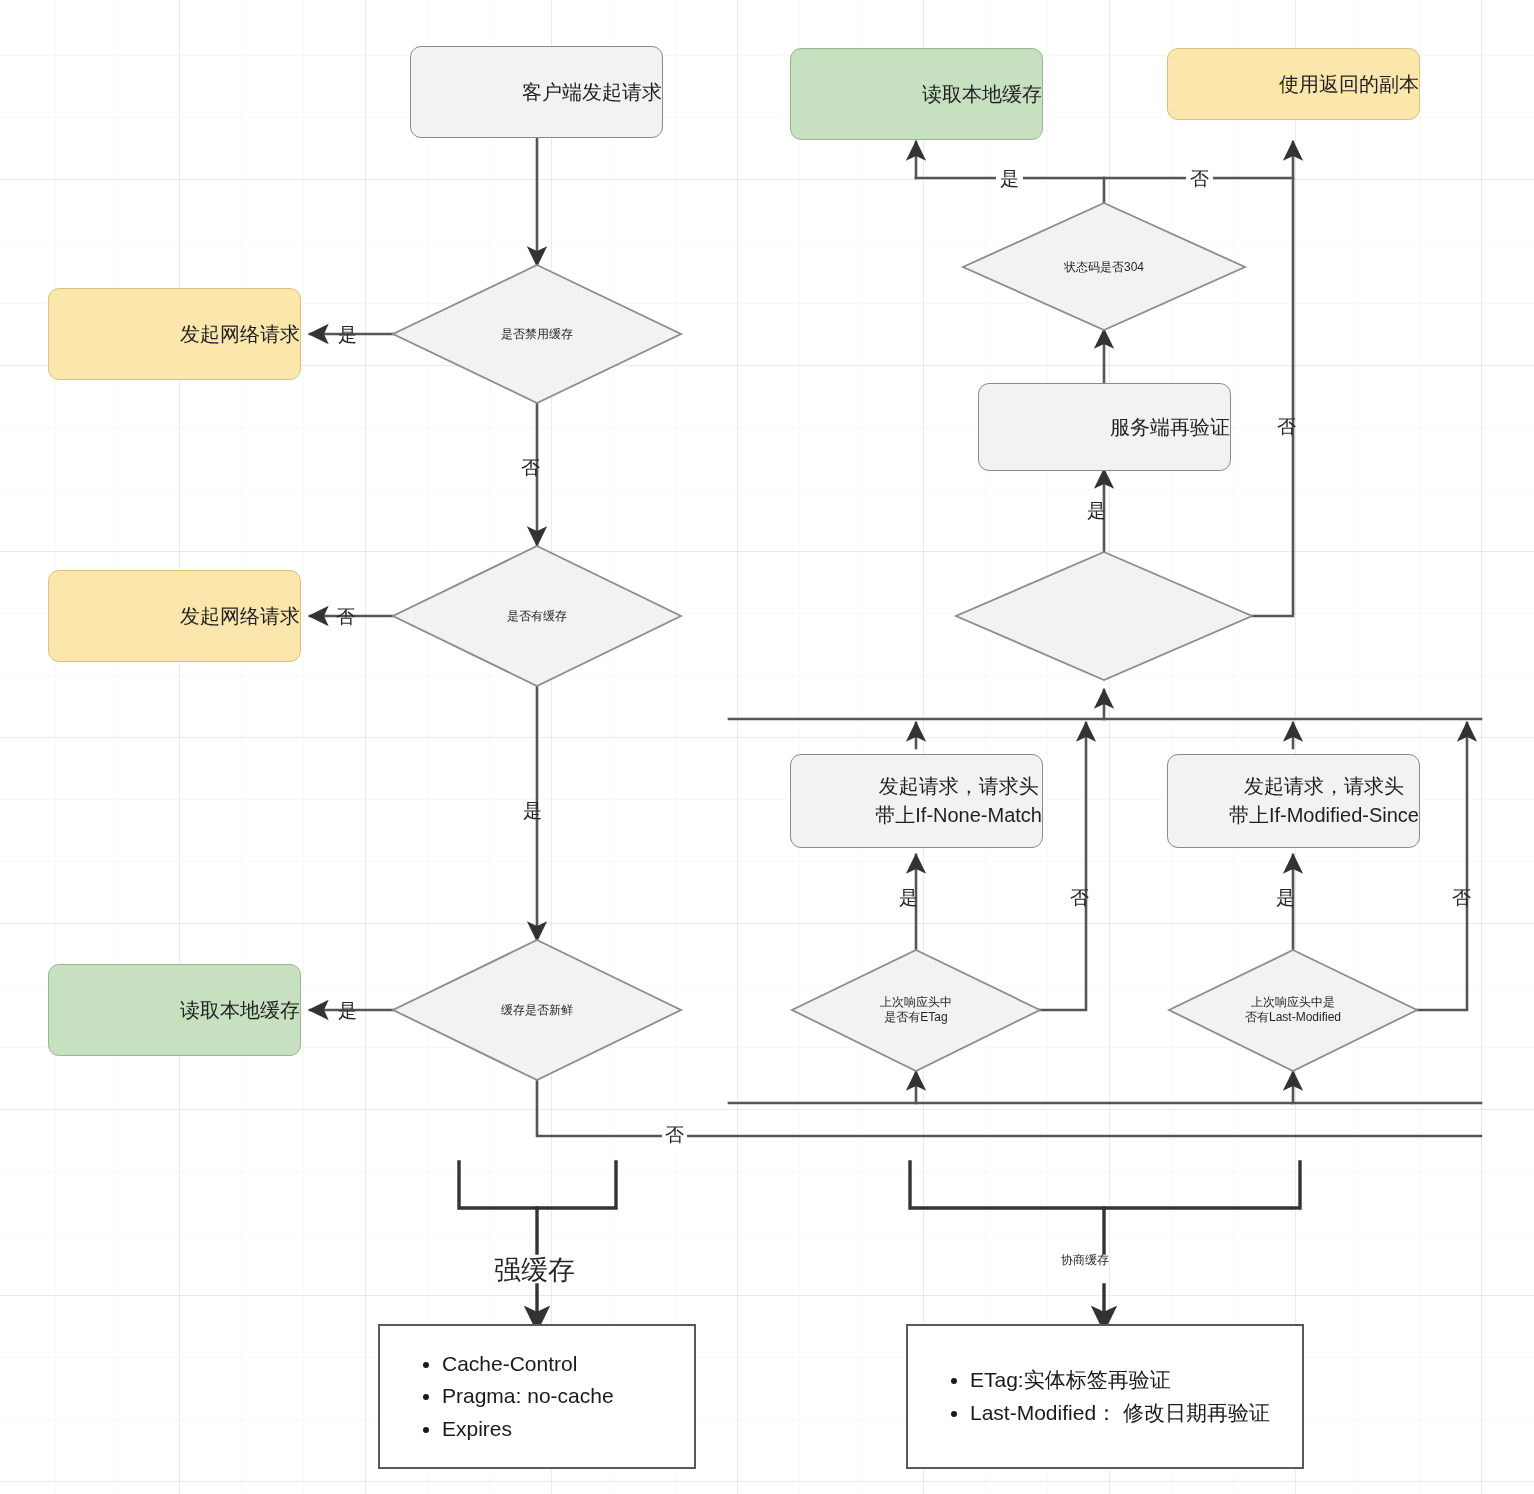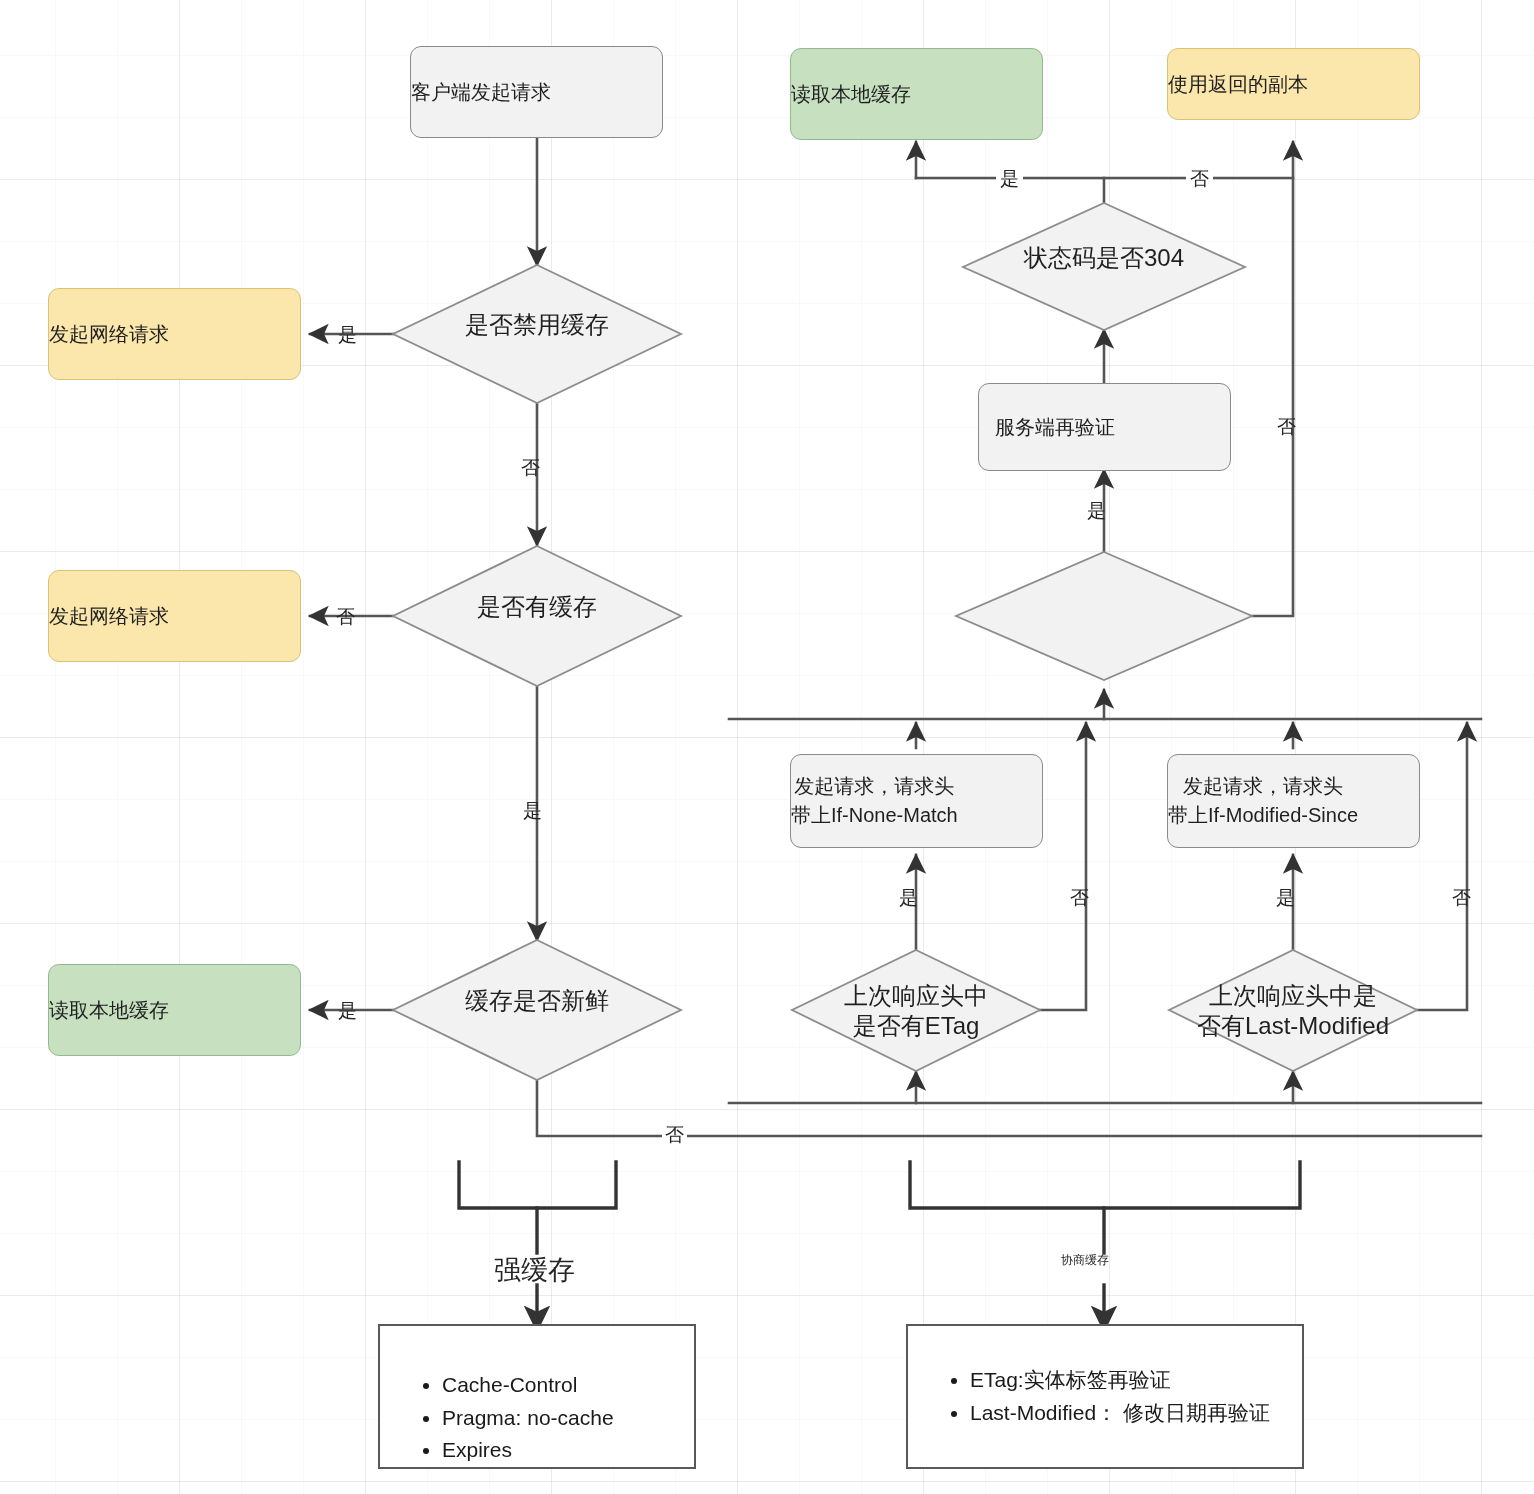--- a/index.html
+++ b/index.html
@@ -19,32 +19,32 @@
       linear-gradient(to right, rgba(0,0,0,0.022) 1px, transparent 1px),
       linear-gradient(to bottom, rgba(0,0,0,0.022) 1px, transparent 1px);
     background-size:
       186px 186px,
       186px 186px,
       62px 62px,
       62px 62px;
     background-position: -7px -7px, -7px -7px, -7px -7px, -7px -7px;
   }
   svg.layer{position:absolute;left:0;top:0;width:1534px;height:1494px;}
-  .node{position:absolute;box-sizing:border-box;display:flex;align-items:center;justify-content:flex-start;text-align:center;}
+  .node{position:absolute;box-sizing:border-box;display:flex;align-items:center;justify-content:flex-end;text-align:center;}
   .rrect{
     border:1.6px solid #8c8c8c;border-radius:11px;
     font-size:20px;color:#1f1f1f;line-height:1.35;
     box-shadow:none;
   }
   .rrect.grey{background:#f2f2f2;border-color:#8a8a8a;}
   .rrect.green{background:#c6e0c0;border-color:#93ba8c;}
   .rrect.yellow{background:#fbe7ab;border-color:#d9c177;}
   .diamond-label{
-    position:absolute;display:flex;justify-content:center;
-    text-align:center;font-size:24px;color:#1f1f1f;line-height:1.25;
+    position:absolute;display:flex;align-items:center;justify-content:center;
+    text-align:center;font-size:12px;color:#1f1f1f;line-height:1.25;
     pointer-events:none;
   }
   .edge-label{
     position:absolute;font-size:19px;color:#262626;
     background:transparent;white-space:nowrap;
   }
   .listbox{
     position:absolute;box-sizing:border-box;
     border:2.2px solid #595959;background:#ffffff;
     display:flex;align-items:center;
@@ -220,21 +220,21 @@
   <span class="edge-label" style="left:1277px;top:414px;">否</span>
 
   <span class="edge-label" style="left:899px;top:885px;">是</span>
   <span class="edge-label" style="left:1070px;top:885px;">否</span>
   <span class="edge-label" style="left:1276px;top:885px;">是</span>
   <span class="edge-label" style="left:1452px;top:885px;">否</span>
 
   <span class="edge-label" style="left:494px;top:1252px;font-size:27px;">强缓存</span>
   <span class="edge-label" style="left:1061px;top:1252px;font-size:12px;">协商缓存</span>
 
-  <div class="listbox" style="left:378px;top:1324px;width:318px;height:145px;align-items:flex-end;">
+  <div class="listbox" style="left:378px;top:1324px;width:318px;height:145px;">
     <ul>
       <li>Cache-Control</li>
       <li>Pragma: no-cache</li>
       <li>Expires</li>
     </ul>
   </div>
 
   <div class="listbox" style="left:906px;top:1324px;width:398px;height:145px;align-items:center;">
     <ul>
       <li>ETag:实体标签再验证</li>

